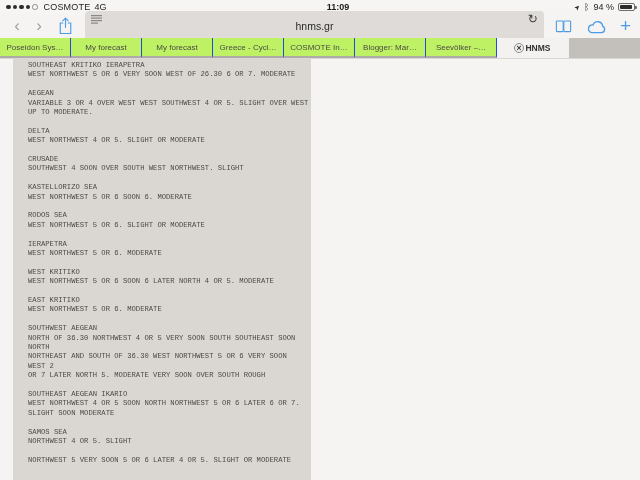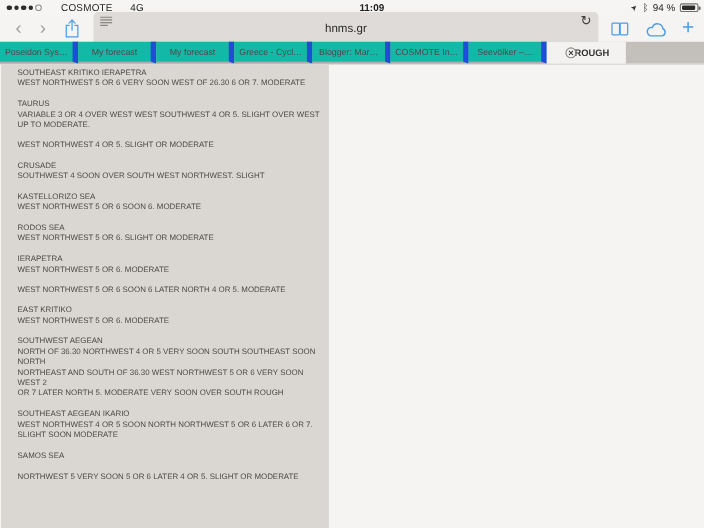--- a/index.html
+++ b/index.html
@@ -3,21 +3,21 @@
 <meta charset="utf-8">
 <style>
   html,body{margin:0;padding:0;background:#000;}
   .screen{position:relative;width:640px;height:480px;overflow:hidden;
     font-family:"Liberation Sans",sans-serif;background:#f5f4f2;}
 
   
   .status-bar{position:absolute;top:0;left:0;width:640px;height:14px;
     background:#f7f5f3;display:flex;align-items:center;justify-content:space-between;
     font-size:9px;color:#1d1d1d;}
-  .sb-left{display:flex;align-items:center;gap:16px;padding-left:6px;}
+  .sb-left{display:flex;align-items:center;gap:4px;padding-left:6px;}
   .sb-dots{display:flex;align-items:center;gap:2px;margin-right:2px;}
   .sb-dot{width:4.5px;height:4.5px;border-radius:50%;background:#2c2c2c;}
   .sb-dot.empty{background:transparent;border:1px solid #8e8c89;width:3.5px;height:3.5px;}
   .sb-carrier{letter-spacing:.2px;}
   .sb-time{position:absolute;left:0;right:0;text-align:center;font-weight:bold;
     font-size:9px;pointer-events:none;margin-left:36px;}
   .sb-right{display:flex;align-items:center;gap:4px;padding-right:5px;z-index:2;}
   .loc-icon{display:inline-block;transform:rotate(-45deg);font-size:7px;line-height:1;color:#2c2c2c;}
   .bt-icon{font-size:9px;line-height:1;color:#2c2c2c;}
   .battery{position:relative;width:17px;height:8px;border:1px solid #6f6d6a;border-radius:2px;
@@ -36,35 +36,35 @@
     position:relative;display:flex;align-items:center;justify-content:center;}
   .reader-icon{position:absolute;left:6px;top:4.5px;}
   .url-text{font-size:10.5px;color:#2b2b2b;}
   .reload-btn{position:absolute;right:6px;top:0;font-size:12px;color:#3e3e3e;line-height:17px;}
   .tb-right{display:flex;align-items:center;gap:13px;padding-right:3px;}
   .plus-btn{font-size:19px;font-weight:300;color:#4a9ce8;line-height:20px;}
 
   
   .tab-strip{position:absolute;top:38px;left:0;width:640px;height:20px;background:#c3bfba;
     display:flex;}
-  .tab{width:71px;box-sizing:border-box;background:#14b8a6;border-right:5px solid #1d4ed8;
+  .tab{width:71px;box-sizing:border-box;background:#bef264;border-right:1px solid #1d4ed8;
     border-bottom:2px solid #aeaaa5;display:flex;align-items:center;justify-content:center;
     overflow:hidden;}
   .tab span{font-size:8px;color:#4c4a47;white-space:nowrap;}
   .tab.active{width:72px;background:#f4f2f0;border-right:none;border-bottom:none;position:relative;}
   .tab.active span{font-weight:bold;color:#333;font-size:8.5px;margin-left:10px;}
   .tab-close{position:absolute;left:7px;top:5px;width:8px;height:8px;border:1px solid #8d8b88;
     border-radius:50%;font-size:6px;line-height:8px;text-align:center;color:#8d8b88;
     box-sizing:content-box;}
 
   
   .content{position:absolute;top:58px;left:0;width:640px;height:422px;background:#f5f4f2;
     border-top:1px solid #dbd8d4;box-sizing:border-box;}
-  .forecast-column{position:absolute;top:0;left:1px;width:298px;height:422px;background:#dad7d2;
-    box-sizing:border-box;padding:2px 0 0 15px;overflow:hidden;}
+  .forecast-column{position:absolute;top:0;left:13px;width:298px;height:422px;background:#dad7d2;
+    box-sizing:border-box;padding:2px 0 0 15px;overflow:hidden;font-family:Liberation Mono, monospace;}
   .fc-section{margin-bottom:9.4px;}
   .fc-line{font-size:7.2px;line-height:9.4px;color:#4b4a48;letter-spacing:0;white-space:nowrap;}
 
   svg.icon{display:block;}
 </style>
 </head>
 <body>
 
 <div class="screen">
 
@@ -143,65 +143,67 @@
       <div class="tab">
         <span>My forecast</span>
       </div>
       <div class="tab">
         <span>My forecast</span>
       </div>
       <div class="tab">
         <span>Greece - Cycl…</span>
       </div>
       <div class="tab">
+        <span>COSMOTE In…</span>
+      </div>
+      <div class="tab">
         <span>Blogger: Mar…</span>
-      </div>
-      <div class="tab">
-        <span>COSMOTE In…</span>
       </div>
       <div class="tab">
         <span>Seevölker –…</span>
       </div>
       <div class="tab active">
         <span class="tab-close">×</span>
-        <span>ROUGH</span>
+        <span>HNMS</span>
       </div>
     </div>
 
   <div class="content">
     <div class="forecast-column">
         <div class="fc-section">
           <div class="fc-line">SOUTHEAST KRITIKO IERAPETRA</div>
           <div class="fc-line">WEST NORTHWEST 5 OR 6 VERY SOON WEST OF 26.30 6 OR 7. MODERATE</div>
         </div>
         <div class="fc-section">
-          <div class="fc-line">TAURUS</div>
+          <div class="fc-line">AEGEAN</div>
           <div class="fc-line">VARIABLE 3 OR 4 OVER WEST WEST SOUTHWEST 4 OR 5. SLIGHT OVER WEST</div>
           <div class="fc-line">UP TO MODERATE.</div>
         </div>
         <div class="fc-section">
+          <div class="fc-line">DELTA</div>
           <div class="fc-line">WEST NORTHWEST 4 OR 5. SLIGHT OR MODERATE</div>
         </div>
         <div class="fc-section">
           <div class="fc-line">CRUSADE</div>
           <div class="fc-line">SOUTHWEST 4 SOON OVER SOUTH WEST NORTHWEST. SLIGHT</div>
         </div>
         <div class="fc-section">
           <div class="fc-line">KASTELLORIZO SEA</div>
           <div class="fc-line">WEST NORTHWEST 5 OR 6 SOON 6. MODERATE</div>
         </div>
         <div class="fc-section">
           <div class="fc-line">RODOS SEA</div>
           <div class="fc-line">WEST NORTHWEST 5 OR 6. SLIGHT OR MODERATE</div>
         </div>
         <div class="fc-section">
           <div class="fc-line">IERAPETRA</div>
           <div class="fc-line">WEST NORTHWEST 5 OR 6. MODERATE</div>
         </div>
         <div class="fc-section">
+          <div class="fc-line">WEST KRITIKO</div>
           <div class="fc-line">WEST NORTHWEST 5 OR 6 SOON 6 LATER NORTH 4 OR 5. MODERATE</div>
         </div>
         <div class="fc-section">
           <div class="fc-line">EAST KRITIKO</div>
           <div class="fc-line">WEST NORTHWEST 5 OR 6. MODERATE</div>
         </div>
         <div class="fc-section">
           <div class="fc-line">SOUTHWEST AEGEAN</div>
           <div class="fc-line">NORTH OF 36.30 NORTHWEST 4 OR 5 VERY SOON SOUTH SOUTHEAST SOON</div>
           <div class="fc-line">NORTH</div>
@@ -209,20 +211,21 @@
           <div class="fc-line">WEST 2</div>
           <div class="fc-line">OR 7 LATER NORTH 5. MODERATE VERY SOON OVER SOUTH ROUGH</div>
         </div>
         <div class="fc-section">
           <div class="fc-line">SOUTHEAST AEGEAN IKARIO</div>
           <div class="fc-line">WEST NORTHWEST 4 OR 5 SOON NORTH NORTHWEST 5 OR 6 LATER 6 OR 7.</div>
           <div class="fc-line">SLIGHT SOON MODERATE</div>
         </div>
         <div class="fc-section">
           <div class="fc-line">SAMOS SEA</div>
+          <div class="fc-line">NORTHWEST 4 OR 5. SLIGHT</div>
         </div>
         <div class="fc-section">
           <div class="fc-line">NORTHWEST 5 VERY SOON 5 OR 6 LATER 4 OR 5. SLIGHT OR MODERATE</div>
         </div>
       </div>
   </div>
 
 </div>
 
 </body></html>

